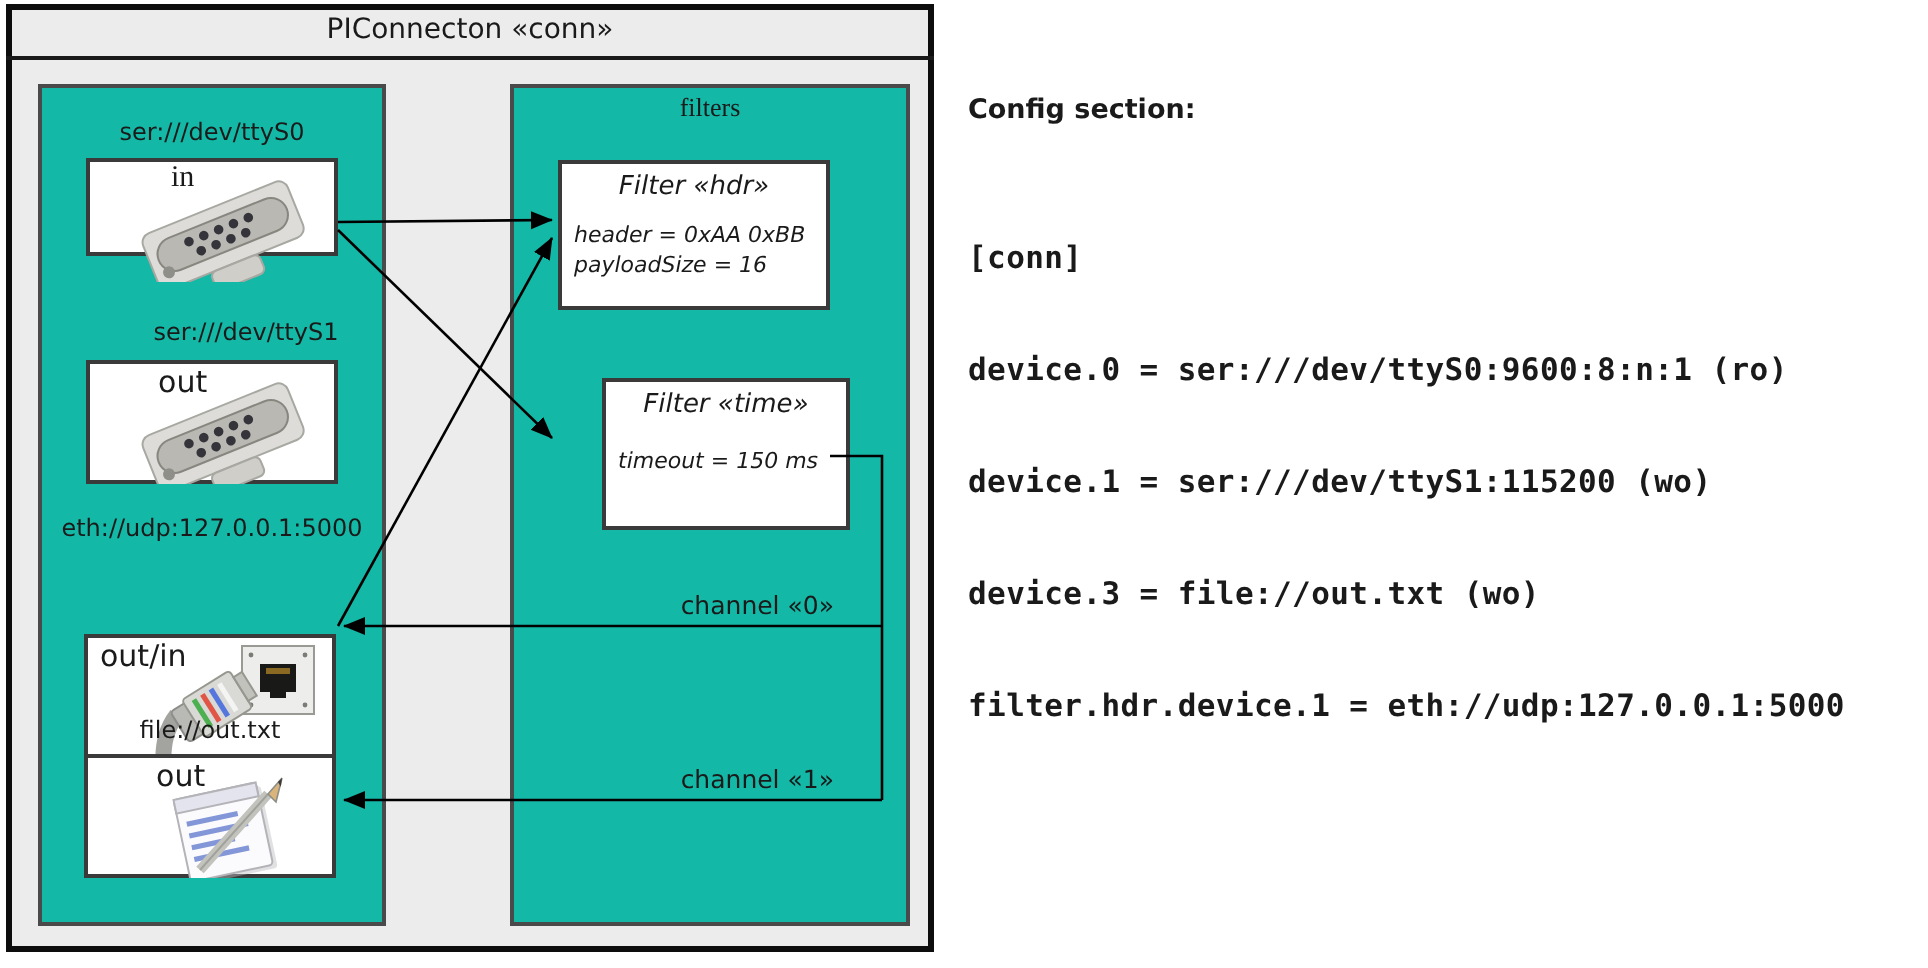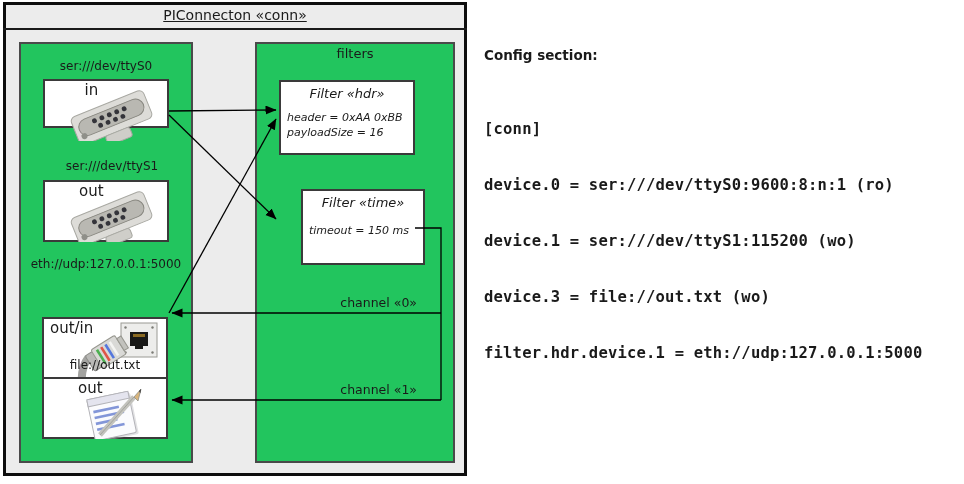--- a/index.html
+++ b/index.html
@@ -2,22 +2,22 @@
 <html><head>
 <meta charset="utf-8">
 <style>
   html,body{margin:0;padding:0;background:#fff;}
   #screen{position:relative;width:964px;height:484px;background:#fff;overflow:hidden;
           font-family:"DejaVu Sans",sans-serif;color:#1a1a1a;}
   
   .outer-box{position:absolute;left:3px;top:2px;width:464px;height:474px;
              box-sizing:border-box;background:#ececec;border:3px solid #0d0d0d;}
   .conn-title{position:absolute;left:3px;top:2px;width:464px;height:28px;box-sizing:border-box;
-              border-bottom:2px solid #1a1a1a;text-align:center;font-size:14px;line-height:26px;text-decoration:underline;}
-  .panel{position:absolute;box-sizing:border-box;background:#22c55e;border:2px solid #4a4a4a;}
+              border-bottom:2px solid #1a1a1a;text-align:center;font-size:14px;line-height:26px;}
+  .panel{position:absolute;box-sizing:border-box;background:#14b8a6;border:2px solid #4a4a4a;font-family:Liberation Serif, serif;}
   .panel-title{position:absolute;width:100%;text-align:center;top:2px;font-size:13px;}
   .devlabel{position:absolute;width:150px;text-align:center;font-size:12px;}
   .devbox{position:absolute;box-sizing:border-box;background:#fff;border:2px solid #3a3a3a;}
   .dirlabel{position:absolute;top:0px;left:8%;width:60%;text-align:center;font-size:15px;}
   .dirlabel.flushleft{left:6px;width:auto;text-align:left;}
   .filterbox{position:absolute;box-sizing:border-box;background:#fff;border:2px solid #3a3a3a;font-style:italic;}
   .filter-title{position:absolute;top:4px;width:100%;text-align:center;font-size:13px;}
   .filter-lines{position:absolute;left:6px;top:28px;font-size:11px;line-height:15px;}
   .chlabel{position:absolute;width:117px;text-align:right;font-size:12.5px;}
   .wires{position:absolute;left:0;top:0;pointer-events:none;}
@@ -37,42 +37,42 @@
   <div class="outer-box"></div>
   <div class="conn-title">PIConnecton «conn»</div>
 
   <div class="panel" style="left:19px;top:42px;width:174px;height:421px;"></div>
 
   <div class="panel" style="left:255px;top:42px;width:200px;height:421px;">
     <div class="panel-title">filters</div>
   </div>
 
   <div class="devlabel" style="left:31px;top:59px;">ser:///dev/ttyS0</div>
-  <div class="devbox" style="left:43px;top:79px;width:126px;height:49px;">
+  <div class="devbox" style="left:43px;top:79px;width:126px;height:49px;font-family:Liberation Serif, serif;">
     <span class="dirlabel">in</span>
     <svg class="icon-abs" style="left:14px;top:8px;" width="104" height="52" viewBox="0 0 104 52">
       <g transform="rotate(-22 52 30)">
         <rect x="14" y="14" width="78" height="30" rx="5" fill="#dddcd8" stroke="#a8a8a2"></rect>
         <path d="M27 20 h52 a7 7 0 0 1 0 17 h-52 a7 7 0 0 1 0 -17 z" fill="#b9b8b2" stroke="#87867f"></path>
         <circle cx="36" cy="25.5" r="2.4" fill="#34343a"></circle>
           <circle cx="44" cy="25.5" r="2.4" fill="#34343a"></circle>
         <circle cx="52" cy="25.5" r="2.4" fill="#34343a"></circle>
           <circle cx="60" cy="25.5" r="2.4" fill="#34343a"></circle>
         <circle cx="68" cy="25.5" r="2.4" fill="#34343a"></circle>
         <circle cx="40" cy="32" r="2.4" fill="#34343a"></circle>
           <circle cx="48" cy="32" r="2.4" fill="#34343a"></circle>
         <circle cx="56" cy="32" r="2.4" fill="#34343a"></circle>
           <circle cx="64" cy="32" r="2.4" fill="#34343a"></circle>
         <circle cx="21" cy="36" r="3" fill="#8f8f89"></circle>
         <rect x="40" y="44" width="26" height="10" rx="3" fill="#cfcec9" stroke="#a8a8a2"></rect>
       </g>
     </svg>
   </div>
 
-  <div class="devlabel" style="left:37px;top:159px;">ser:///dev/ttyS1</div>
+  <div class="devlabel" style="left:48px;top:159px;">ser:///dev/ttyS1</div>
   <div class="devbox" style="left:43px;top:180px;width:126px;height:62px;">
     <span class="dirlabel">out</span>
     <svg class="icon-abs" style="left:14px;top:8px;" width="104" height="52" viewBox="0 0 104 52">
       <g transform="rotate(-22 52 30)">
         <rect x="14" y="14" width="78" height="30" rx="5" fill="#dddcd8" stroke="#a8a8a2"></rect>
         <path d="M27 20 h52 a7 7 0 0 1 0 17 h-52 a7 7 0 0 1 0 -17 z" fill="#b9b8b2" stroke="#87867f"></path>
         <circle cx="36" cy="25.5" r="2.4" fill="#34343a"></circle>
           <circle cx="44" cy="25.5" r="2.4" fill="#34343a"></circle>
         <circle cx="52" cy="25.5" r="2.4" fill="#34343a"></circle>
           <circle cx="60" cy="25.5" r="2.4" fill="#34343a"></circle>

